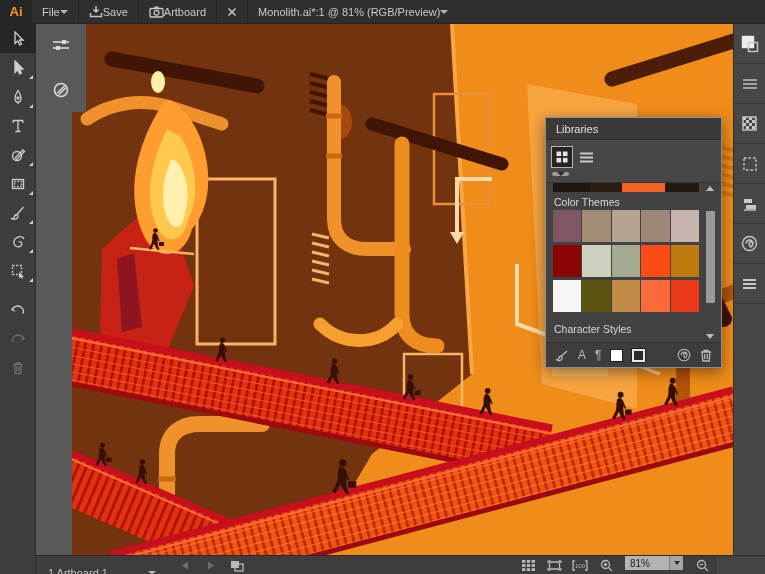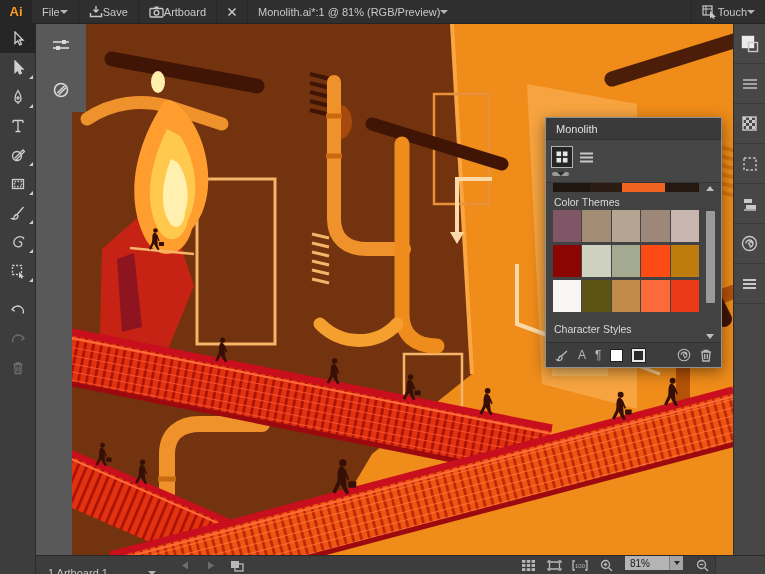--- a/index.html
+++ b/index.html
@@ -133,31 +133,20 @@
     </div>
     <div class="tb-item">
       <svg class="icon-svg" width="10" height="10" viewBox="0 0 10 10">
         <path d="M1.5,1.5 L8.5,8.5 M8.5,1.5 L1.5,8.5" stroke="#c9c9c9" stroke-width="1.5"></path>
       </svg>
     </div>
     <div class="tb-item" style="border-right:none;">
       <span>Monolith.ai*:1 @ 81% (RGB/Preview)</span>
       <span class="caret"></span>
     </div>
-    <div class="tb-right">
-      <div class="tb-item" style="border-right:none;">
-        <svg class="icon-svg" width="16" height="14" viewBox="0 0 16 14">
-          <rect x="1" y="1" width="9" height="9" stroke="#c9c9c9" fill="none" stroke-width="1.2"></rect>
-          <path d="M1,4 H10 M4,1 V10" stroke="#c9c9c9" stroke-width="1"></path>
-          <path d="M8,6 L14,12 L11.5,12 L12.8,13.8 L11,13.8 L10,12 L8,13.5 Z" fill="#c9c9c9"></path>
-        </svg>
-        <span>Touch</span>
-        <span class="caret"></span>
-      </div>
-    </div>
   </div>
 
   <div class="toolbar">
     <div class="tool selected">
       <svg width="16" height="16" viewBox="0 0 16 16">
           <path d="M5,1 L5,12.5 L7.8,9.8 L9.6,14 L11.4,13.2 L9.6,9 L13,9 Z"></path>
         </svg>
     </div>
     <div class="tool">
       <svg width="16" height="16" viewBox="0 0 16 16">
@@ -425,21 +414,21 @@
             <line x1="1" y1="2" x2="14" y2="2"></line>
             <line x1="1" y1="6" x2="14" y2="6"></line>
             <line x1="1" y1="10" x2="14" y2="10"></line>
           </g>
       </svg>
     </div>
   </div>
 
   <div class="libpanel">
     <div class="lib-header">
-      <span>Monolith</span>
+      <span>Libraries</span>
     </div>
     <div class="lib-controls">
       <div class="view-btn active">
         <svg width="12" height="12" viewBox="0 0 12 12">
           <rect x="0.5" y="0.5" width="4.6" height="4.6" fill="#e6e6e6"></rect>
             <rect x="6.9" y="0.5" width="4.6" height="4.6" fill="#e6e6e6"></rect>
           <rect x="0.5" y="6.9" width="4.6" height="4.6" fill="#e6e6e6"></rect>
             <rect x="6.9" y="6.9" width="4.6" height="4.6" fill="#e6e6e6"></rect>
         </svg>
       </div>

